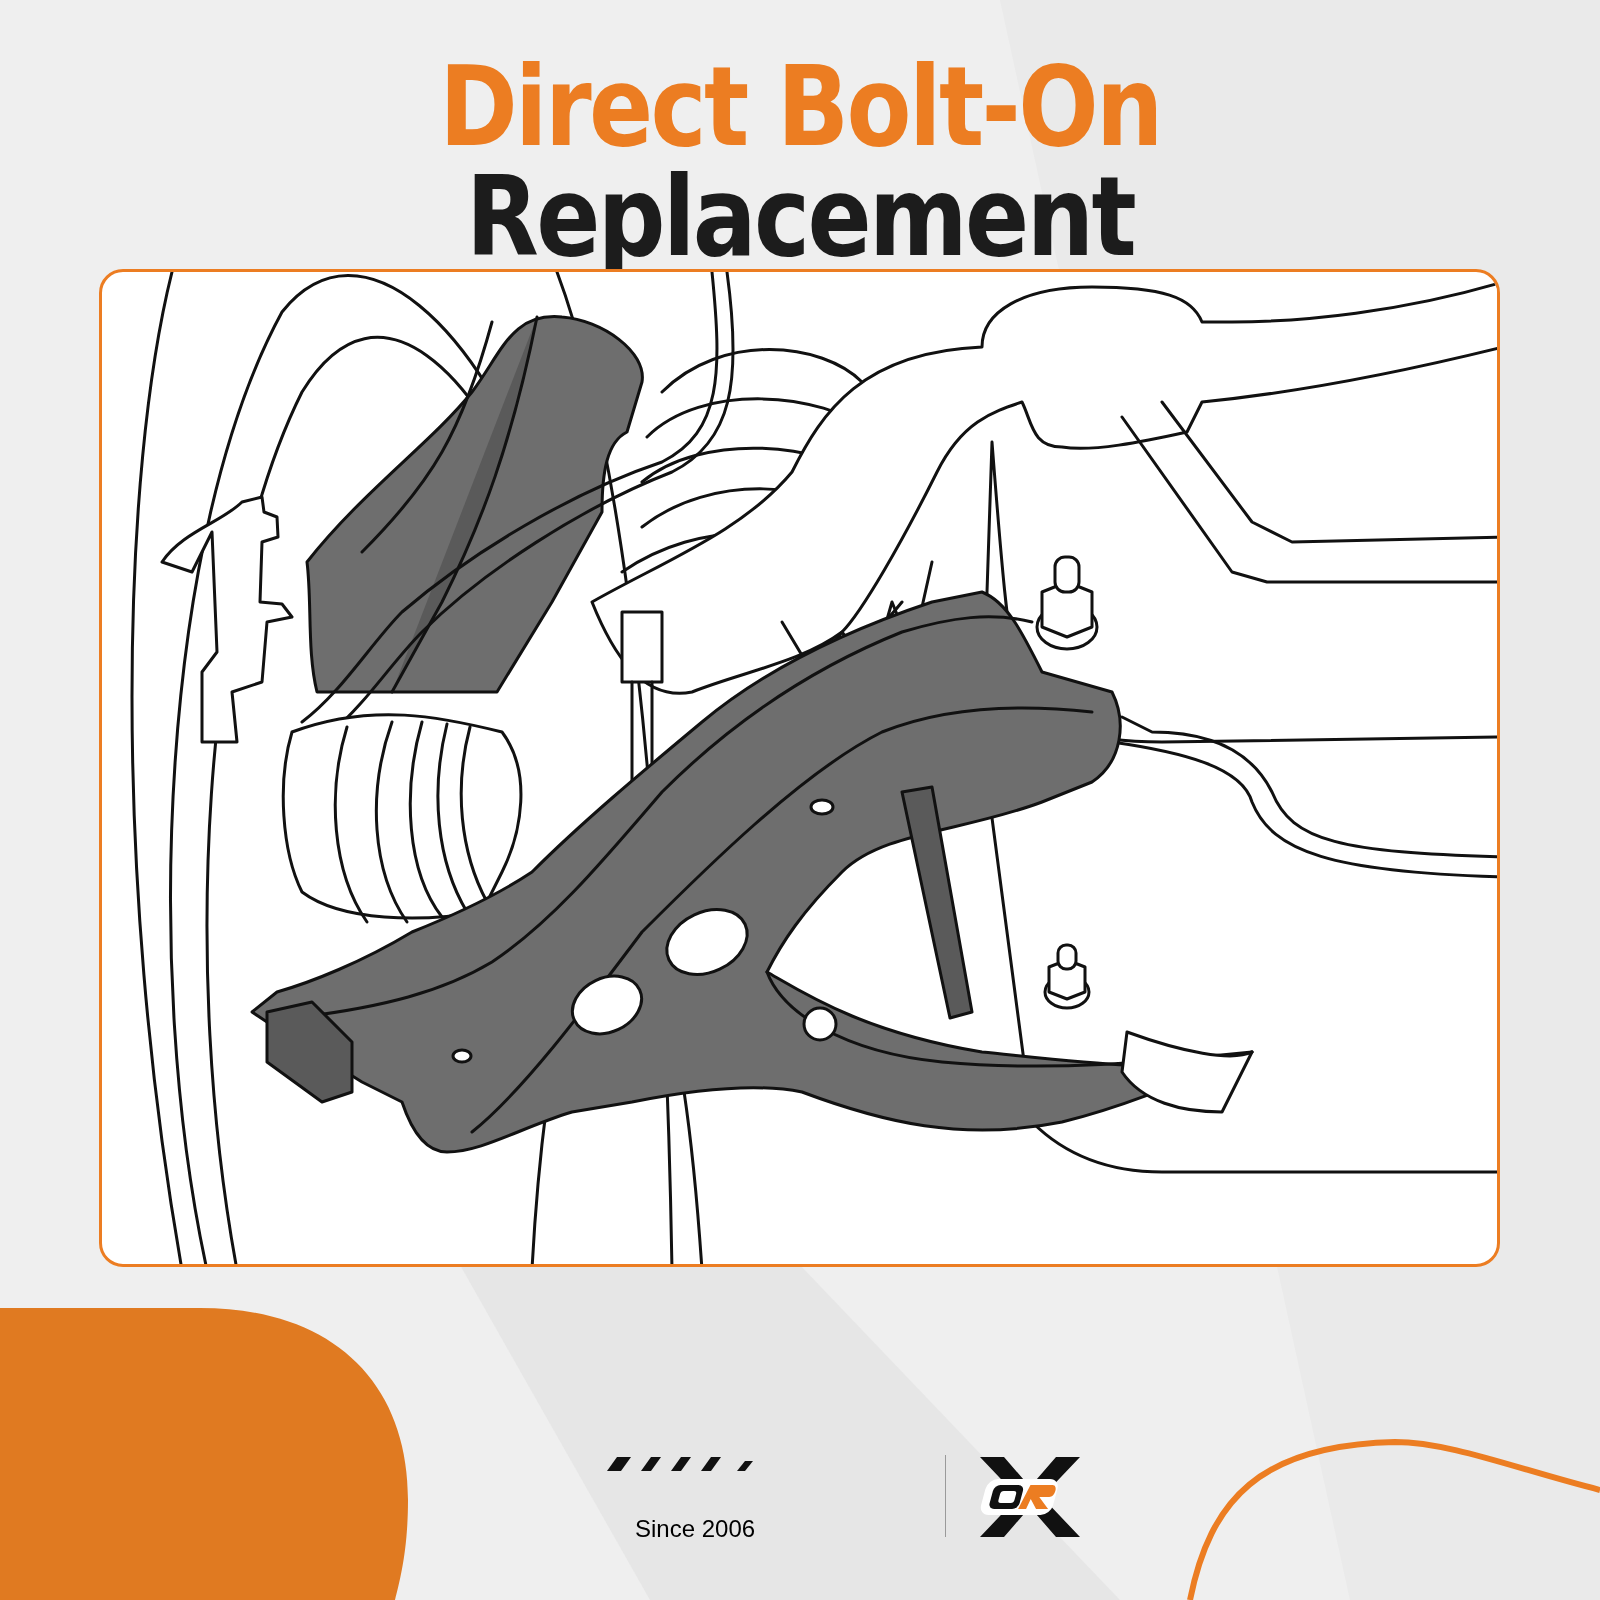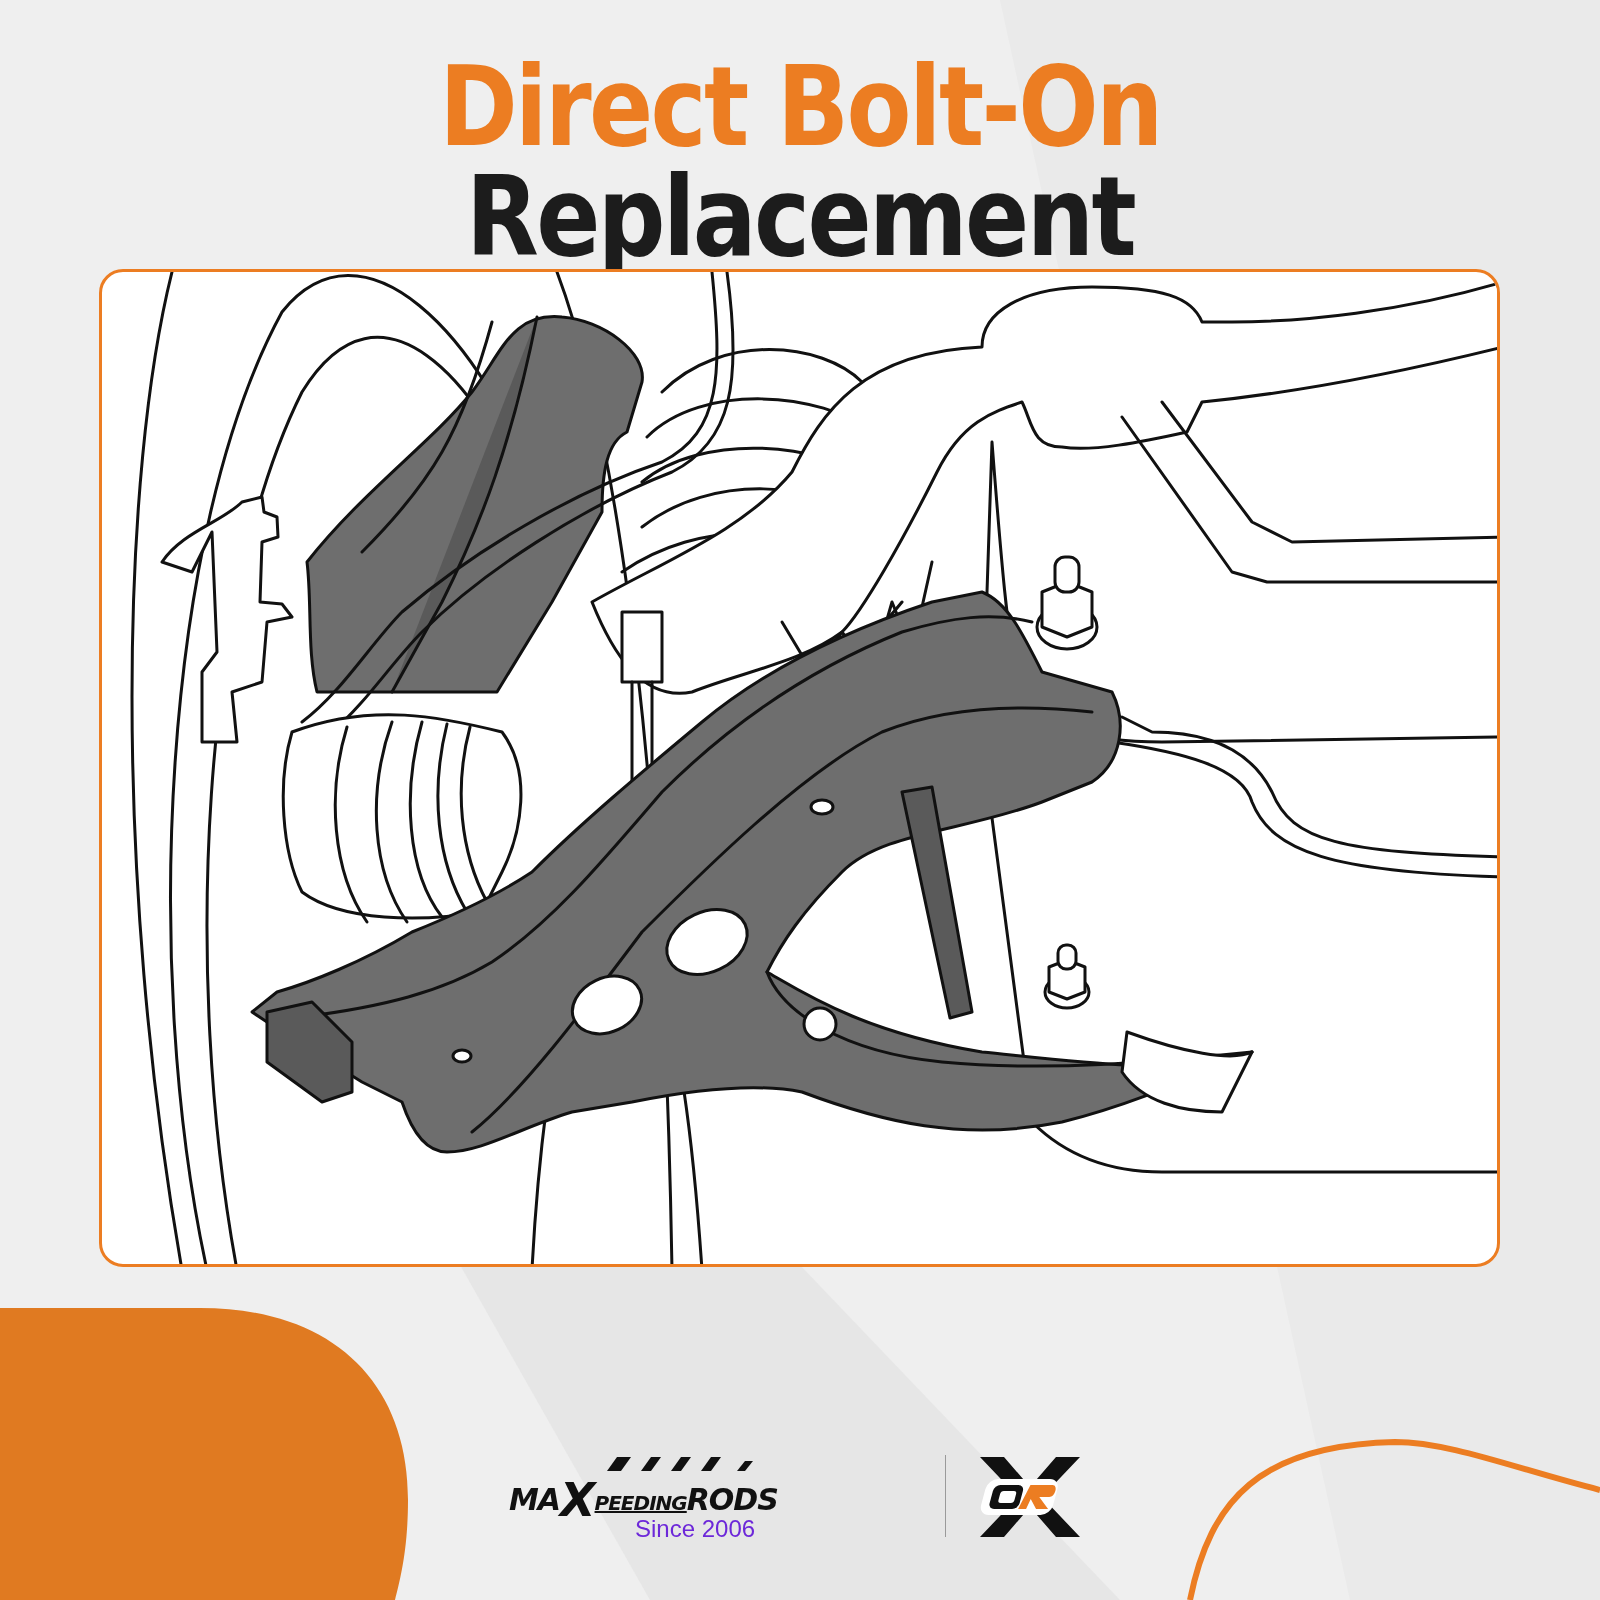--- a/index.html
+++ b/index.html
@@ -31,21 +31,21 @@
     }
     .brand-word {
       position: absolute; left: 4px; top: 12px;
       font-family: "DejaVu Sans", sans-serif; font-weight: bold; font-style: italic;
       font-size: 30px; color: #111; letter-spacing: -1px; white-space: nowrap;
     }
     .brand-word .x { font-size: 46px; position: relative; top: 6px; }
     .brand-word .small { font-size: 20px; text-decoration: underline; }
     .since {
       position: absolute; left: 130px; top: 60px;
-      font-family: "Liberation Sans", sans-serif; font-size: 24px; color: #6d28d9;
+      font-family: "Liberation Sans", sans-serif; font-size: 24px; color: #000000;
     }
     .divider { position: absolute; left: 440px; top: 0; width: 1px; height: 82px; background: #9a9a9a; }
     .xor { position: absolute; left: 475px; top: 2px; }
   </style>
 </head>
 <body>
 
 <svg class="bg-layer" width="1600" height="1600" viewBox="0 0 1600 1600">
   <polygon points="1000,0 1600,0 1600,1600 1350,1600" fill="#e6e6e6" opacity="0.6"></polygon>
   <polygon points="460,1265 800,1265 1120,1600 650,1600" fill="#e2e2e2" opacity="0.7"></polygon>
@@ -145,23 +145,20 @@
   <div class="brand">
     <svg style="position:absolute;left:92px;top:0" width="170" height="18">
       <g fill="#111">
         <polygon points="10,16 20,2 34,2 24,16"></polygon>
         <polygon points="44,16 54,2 64,2 54,16"></polygon>
         <polygon points="74,16 84,2 94,2 84,16"></polygon>
         <polygon points="104,16 114,2 124,2 114,16"></polygon>
         <polygon points="140,16 148,6 156,6 148,16"></polygon>
       </g>
     </svg>
-    <div class="brand-word">
-      <span>MA</span><span class="x">X</span><span class="small">PEEDING</span><span>RODS</span>
-    </div>
     <div class="since">Since 2006</div>
   </div>
   <div class="divider"></div>
   <svg class="xor" width="100" height="80" viewBox="0 0 100 80">
     <polygon points="0,0 24,0 50,30 76,0 100,0 62,40 100,80 76,80 50,50 24,80 0,80 38,40" fill="#111"></polygon>
     <rect x="14" y="22" width="72" height="36" rx="10" fill="#fff" transform="skewX(-15)"></rect>
     <rect x="22" y="28" width="30" height="24" rx="6" fill="#111" transform="skewX(-15)"></rect>
     <rect x="30" y="34" width="16" height="12" rx="3" fill="#fff" transform="skewX(-15)"></rect>
     <path d="M58,28 L80,28 C86,28 86,40 80,40 L70,40 L82,52 L70,52 L62,42 L60,52 L52,52 Z" fill="#ec7d22" transform="skewX(-15)"></path>
   </svg>

